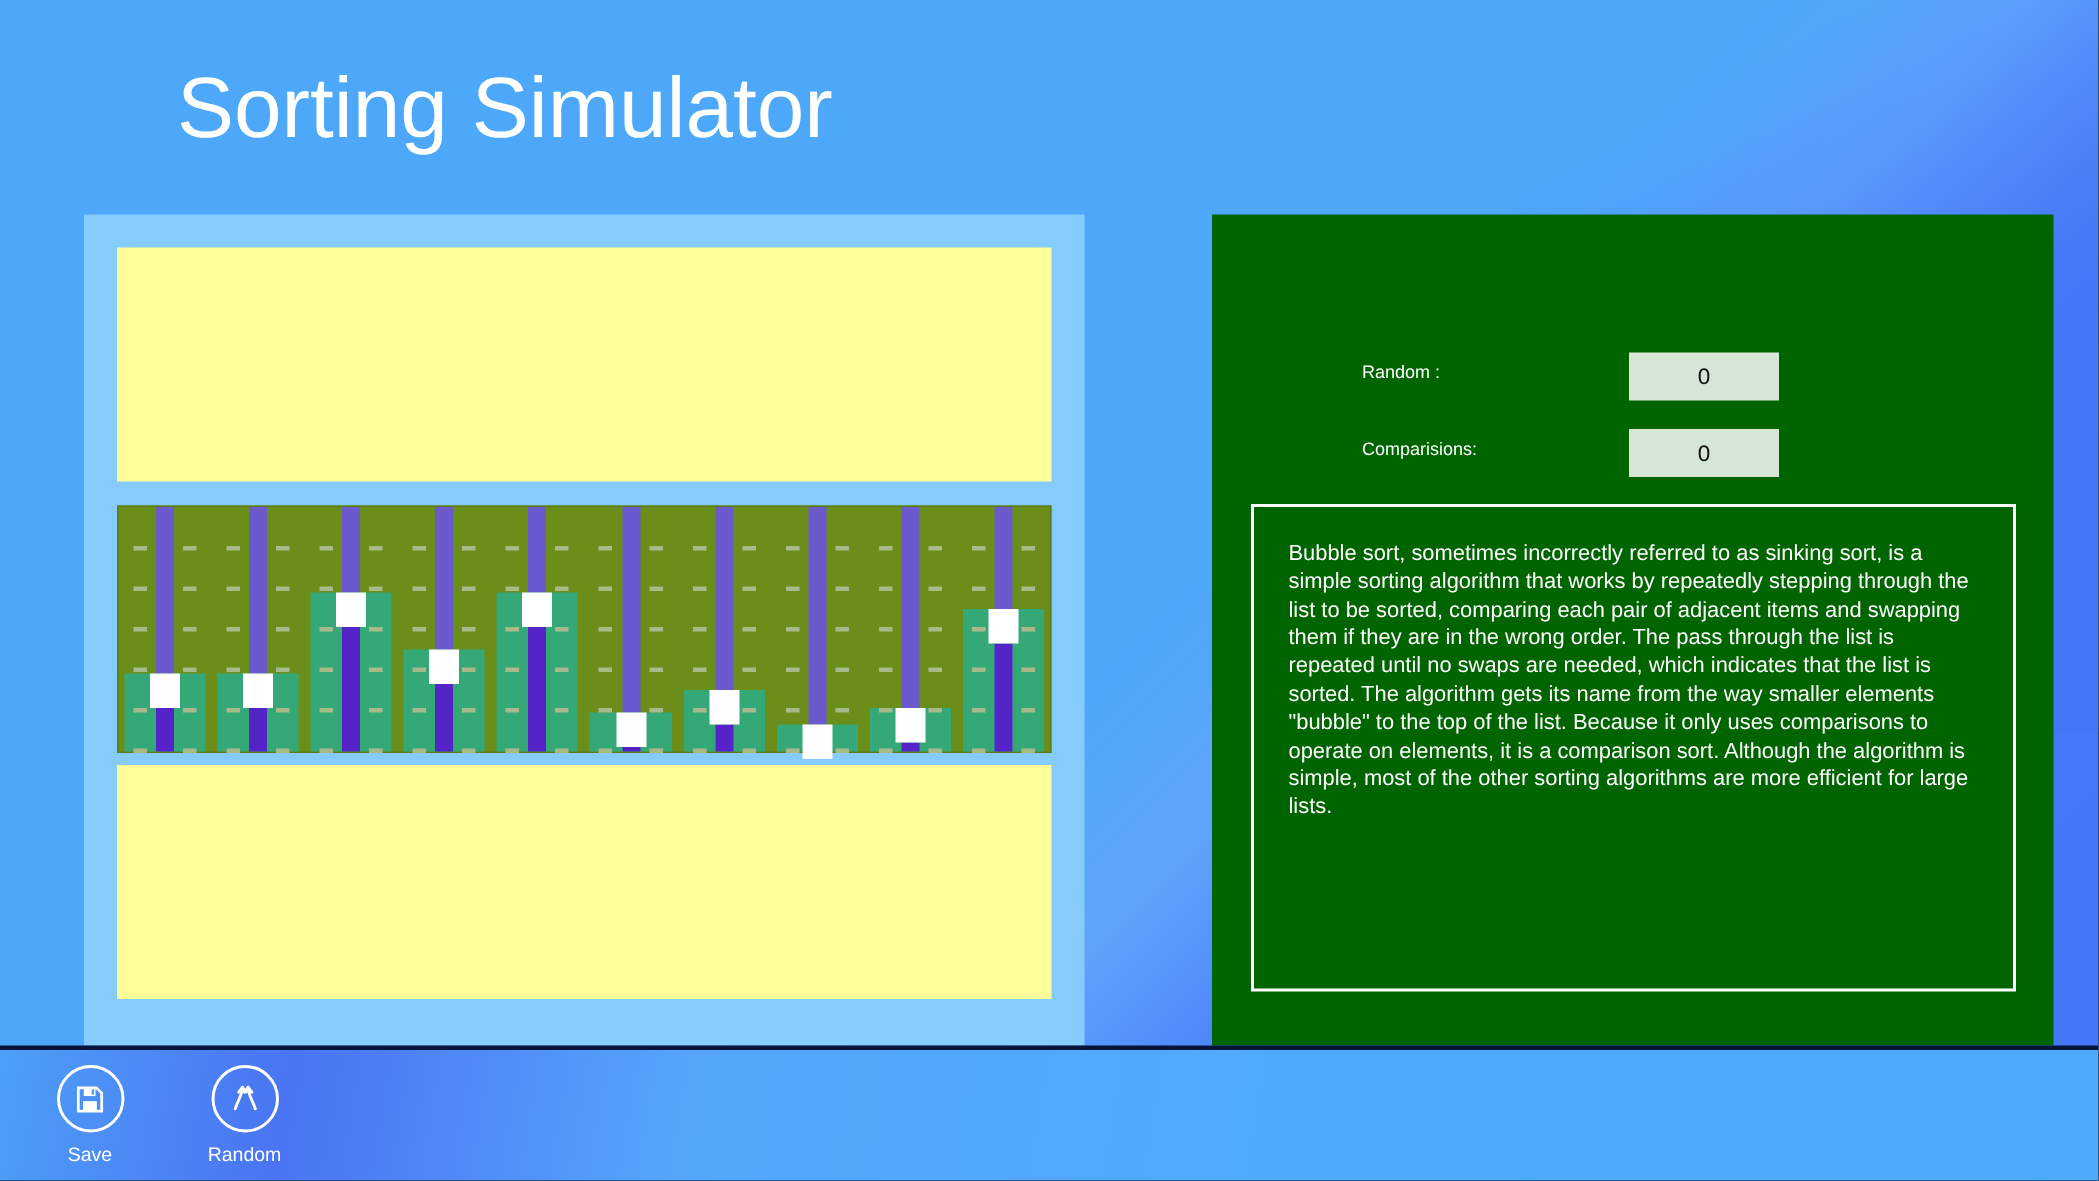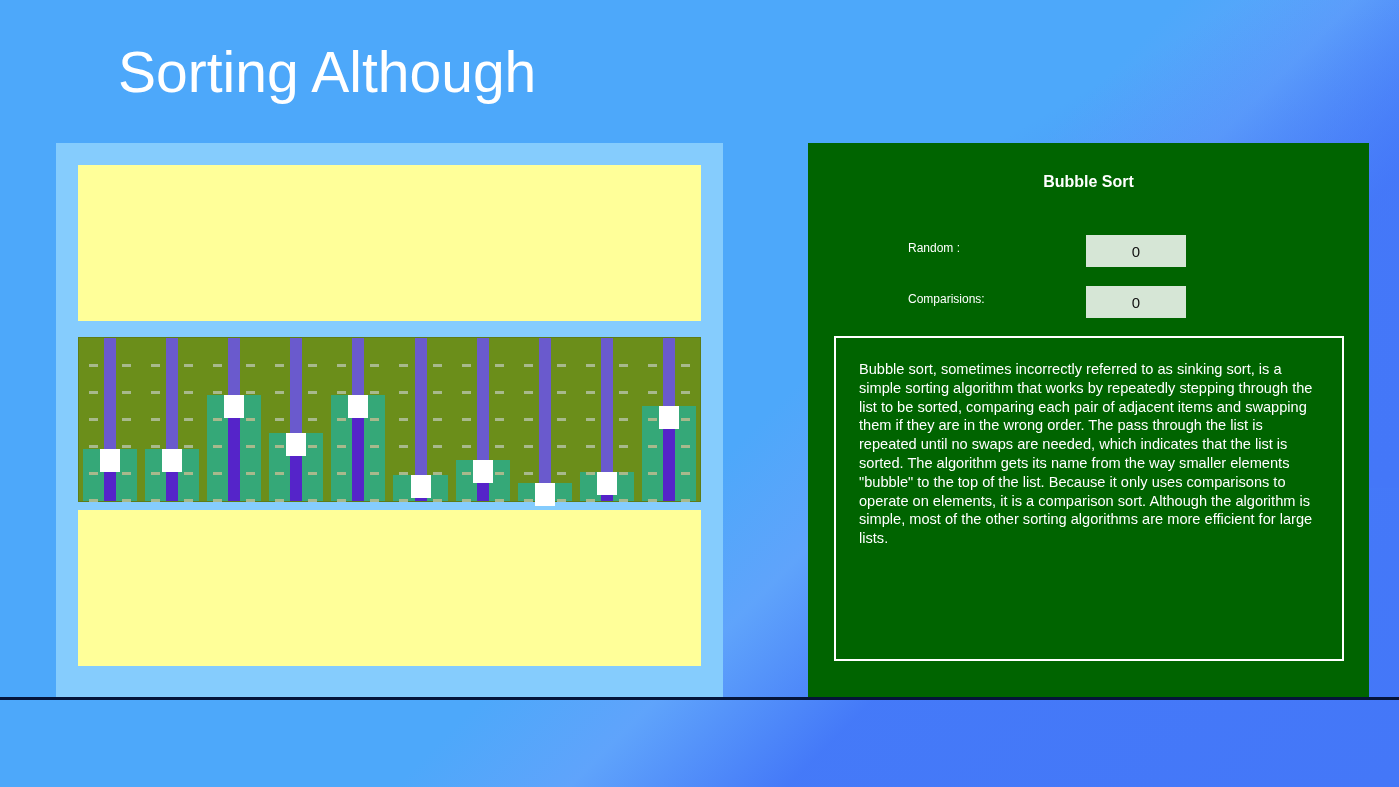--- a/index.html
+++ b/index.html
@@ -265,21 +265,21 @@
     color: #ffffff;
   }
 </style>
 </head>
 <body>
 
 <div id="app">
   <div id="bg-gradient"></div>
   <div id="bg-gradient2"></div>
 
-  <div id="page-title">Sorting Although</div>
+  <div id="page-title">Sorting Simulator</div>
 
   <div id="left-panel">
     <div class="yellow-box" id="output-box-top"></div>
 
     <div id="chart-area">
         <div class="slider-cell">
           <div class="slider-bar" style="height: 52px; background: rgb(53, 168, 120);"></div>
           <div class="ticks">
             <div class="tick left" style="top: 26px; background: rgb(168, 185, 140);"></div>
             <div class="tick right" style="top: 26px; background: rgb(168, 185, 140);"></div>
@@ -497,31 +497,57 @@
             <div class="track-lower" style="height: 72px; background: rgb(85, 36, 201);"></div>
           </div>
           <div class="slider-thumb" style="top: 68px; background: rgb(255, 255, 255);"></div>
         </div>
       </div>
 
     <div class="yellow-box" id="output-box-bottom"></div>
   </div>
 
   <div id="right-panel">
-    <div id="algo-title">Bubble Sort</div>
 
     <div class="stat-row" id="stat-row-swaps">
       <div class="stat-label">Random :</div>
       <div class="stat-value">0</div>
     </div>
 
     <div class="stat-row" id="stat-row-comparisons">
       <div class="stat-label">Comparisions:</div>
       <div class="stat-value">0</div>
     </div>
 
     <div id="description-box">
       <p id="description-text">Bubble sort, sometimes incorrectly referred to as sinking sort, is a simple sorting algorithm that works by repeatedly stepping through the list to be sorted, comparing each pair of adjacent items and swapping them if they are in the wrong order. The pass through the list is repeated until no swaps are needed, which indicates that the list is sorted. The algorithm gets its name from the way smaller elements "bubble" to the top of the list. Because it only uses comparisons to operate on elements, it is a comparison sort. Although the algorithm is simple, most of the other sorting algorithms are more efficient for large lists.</p>
     </div>
   </div>
 
   <div id="appbar-divider"></div>
+  <div id="appbar">
+
+    <div class="appbar-button" id="appbar-save">
+      <div class="appbar-circle">
+        <svg width="22" height="22" viewBox="0 0 24 24">
+          <path d="M3.5 3.5h13.2L20.5 7.3v13.2H3.5z" fill="none" stroke="#ffffff" stroke-width="2"></path>
+          <rect x="7.5" y="3.5" width="8.5" height="6" fill="#ffffff"></rect>
+          <rect x="13.2" y="4.6" width="1.8" height="3.8" fill="#4da8fa"></rect>
+          <rect x="7" y="13.2" width="10" height="7.3" fill="#ffffff"></rect>
+        </svg>
+      </div>
+      <div class="appbar-label">Save</div>
+    </div>
+
+    <div class="appbar-button" id="appbar-random">
+      <div class="appbar-circle">
+        <svg width="23" height="23" viewBox="0 0 24 24">
+          <path d="M5 19 C7 13, 10 9, 10 4" fill="none" stroke="#ffffff" stroke-width="2" stroke-linecap="round"></path>
+          <path d="M19 19 C17 13, 14 9, 14 4" fill="none" stroke="#ffffff" stroke-width="2" stroke-linecap="round"></path>
+          <path d="M10 4 l-2.6 3.4 M10 4 l2.6 3.4" fill="none" stroke="#ffffff" stroke-width="2" stroke-linecap="round"></path>
+          <path d="M14 4 l-2.6 3.4 M14 4 l2.6 3.4" fill="none" stroke="#ffffff" stroke-width="2" stroke-linecap="round"></path>
+        </svg>
+      </div>
+      <div class="appbar-label">Random</div>
+    </div>
+
+  </div>
 </div>
 
 </body></html>

